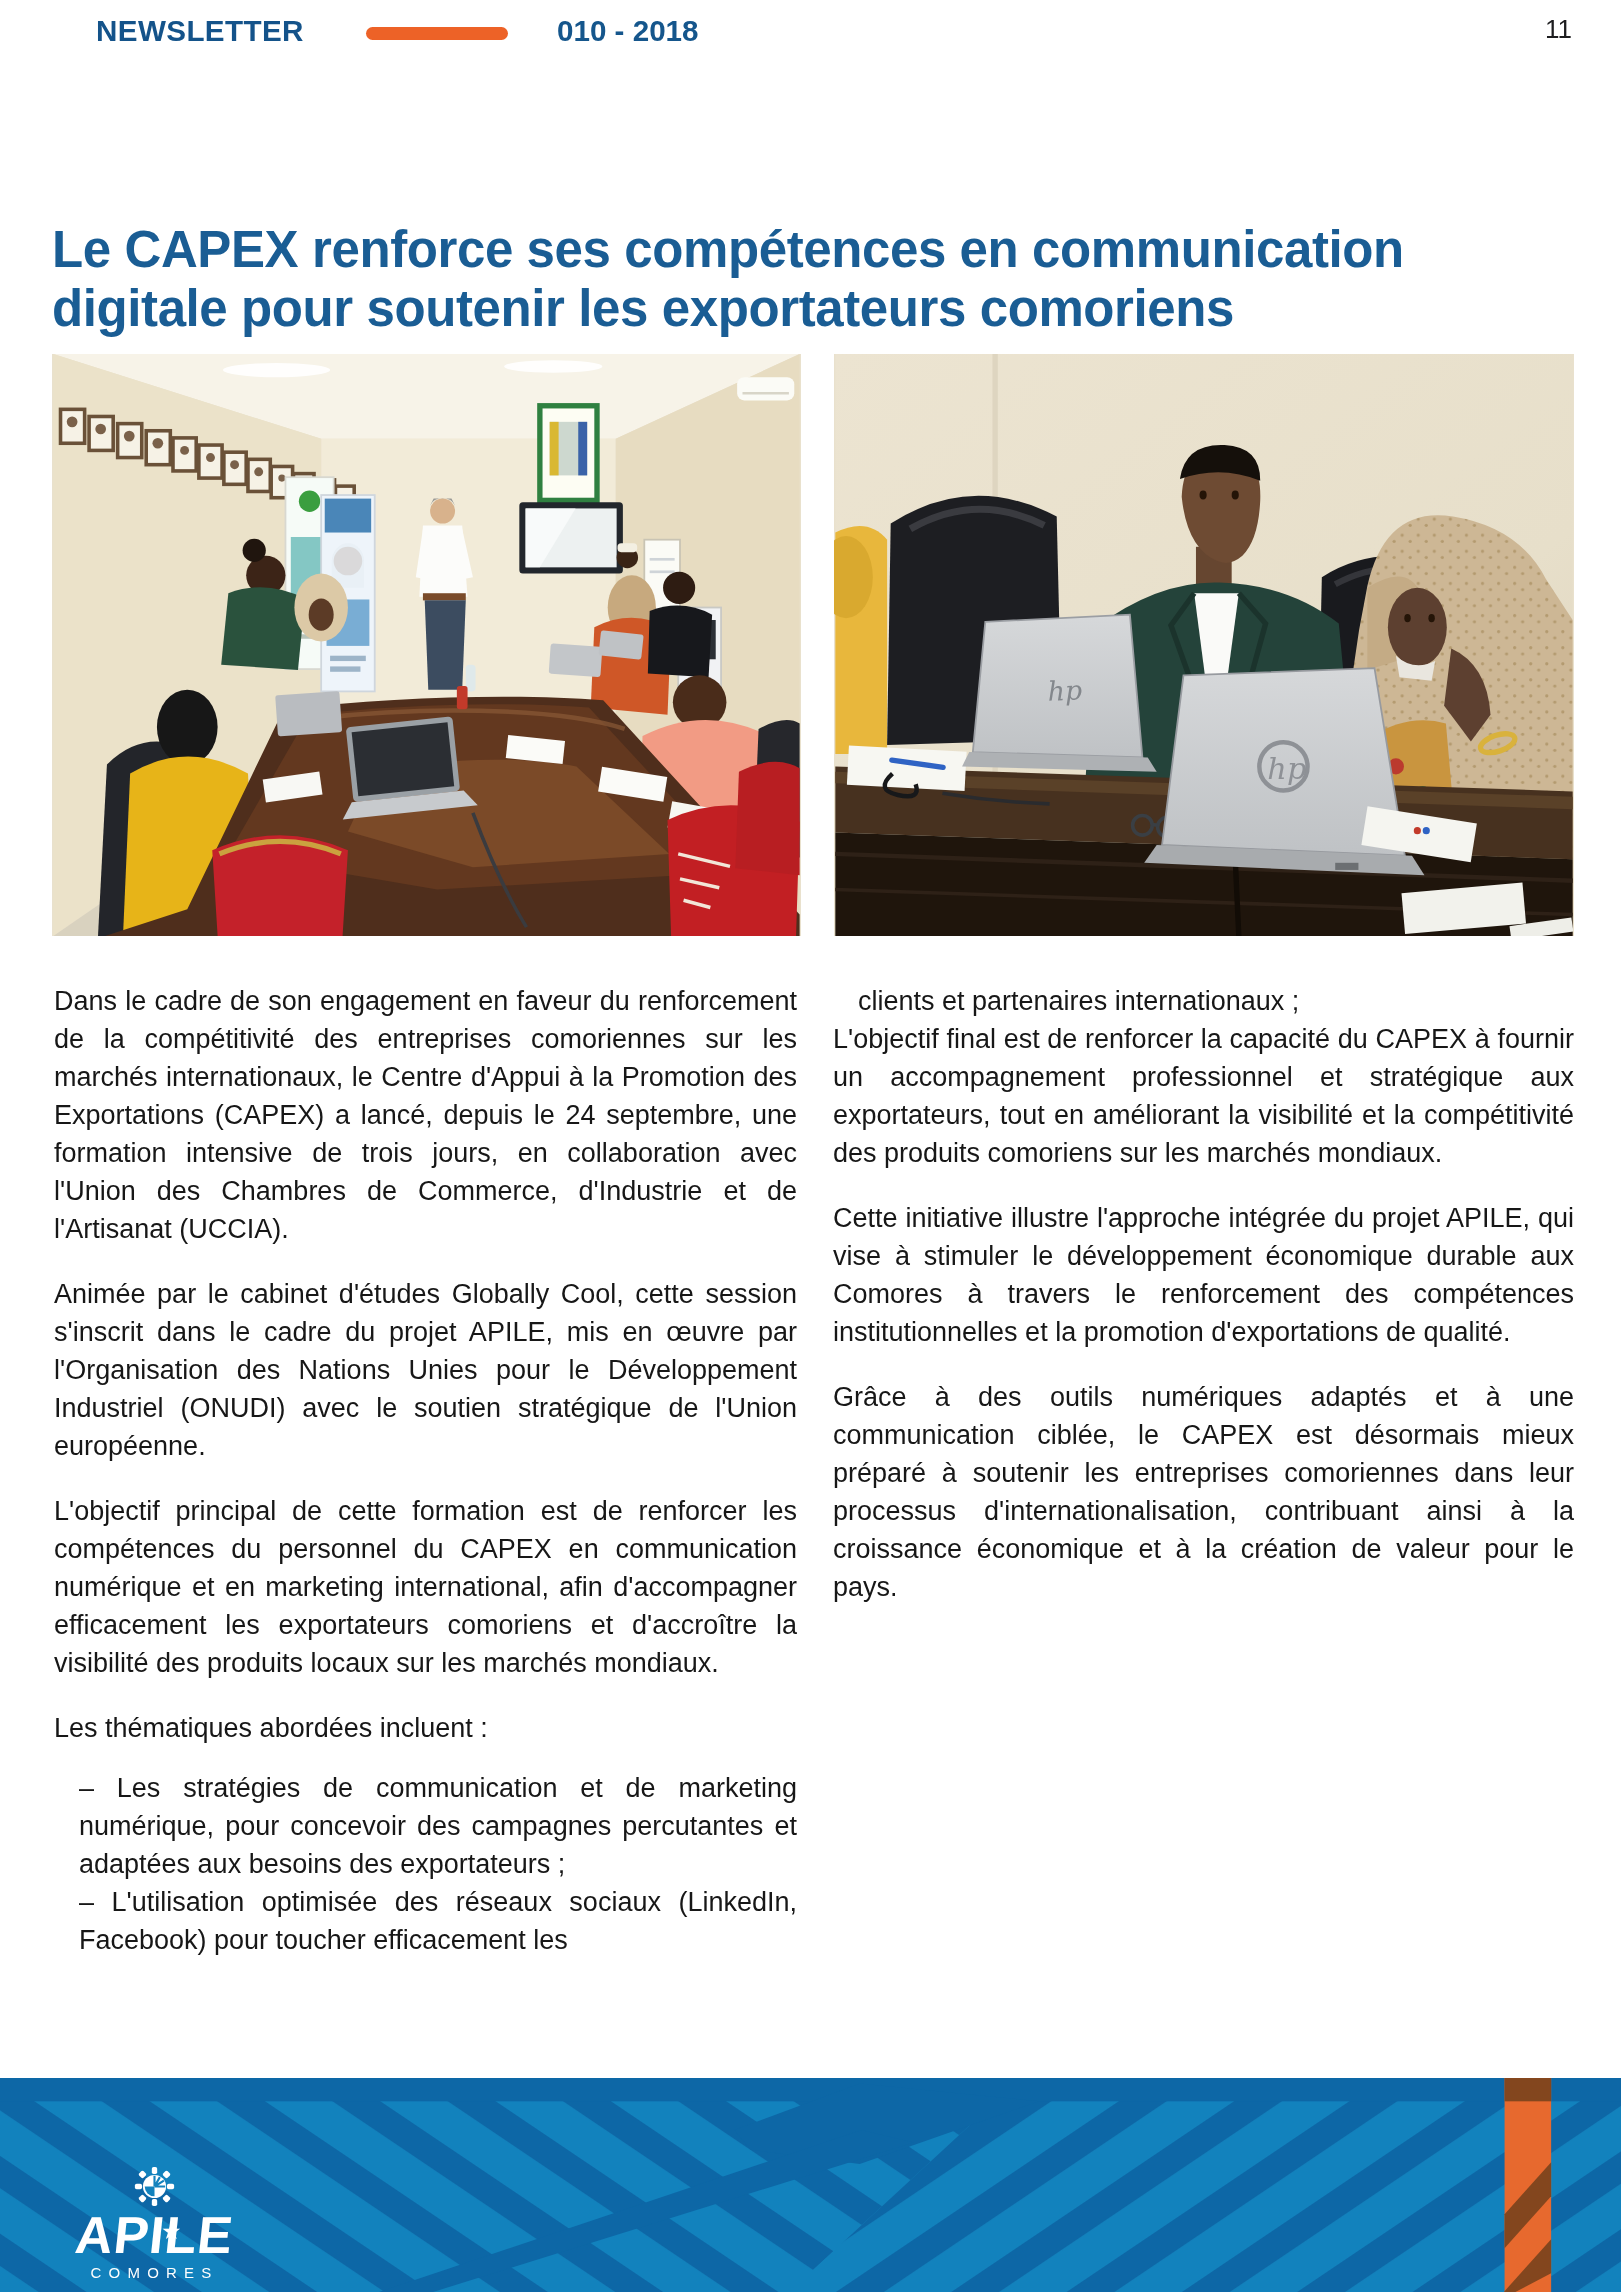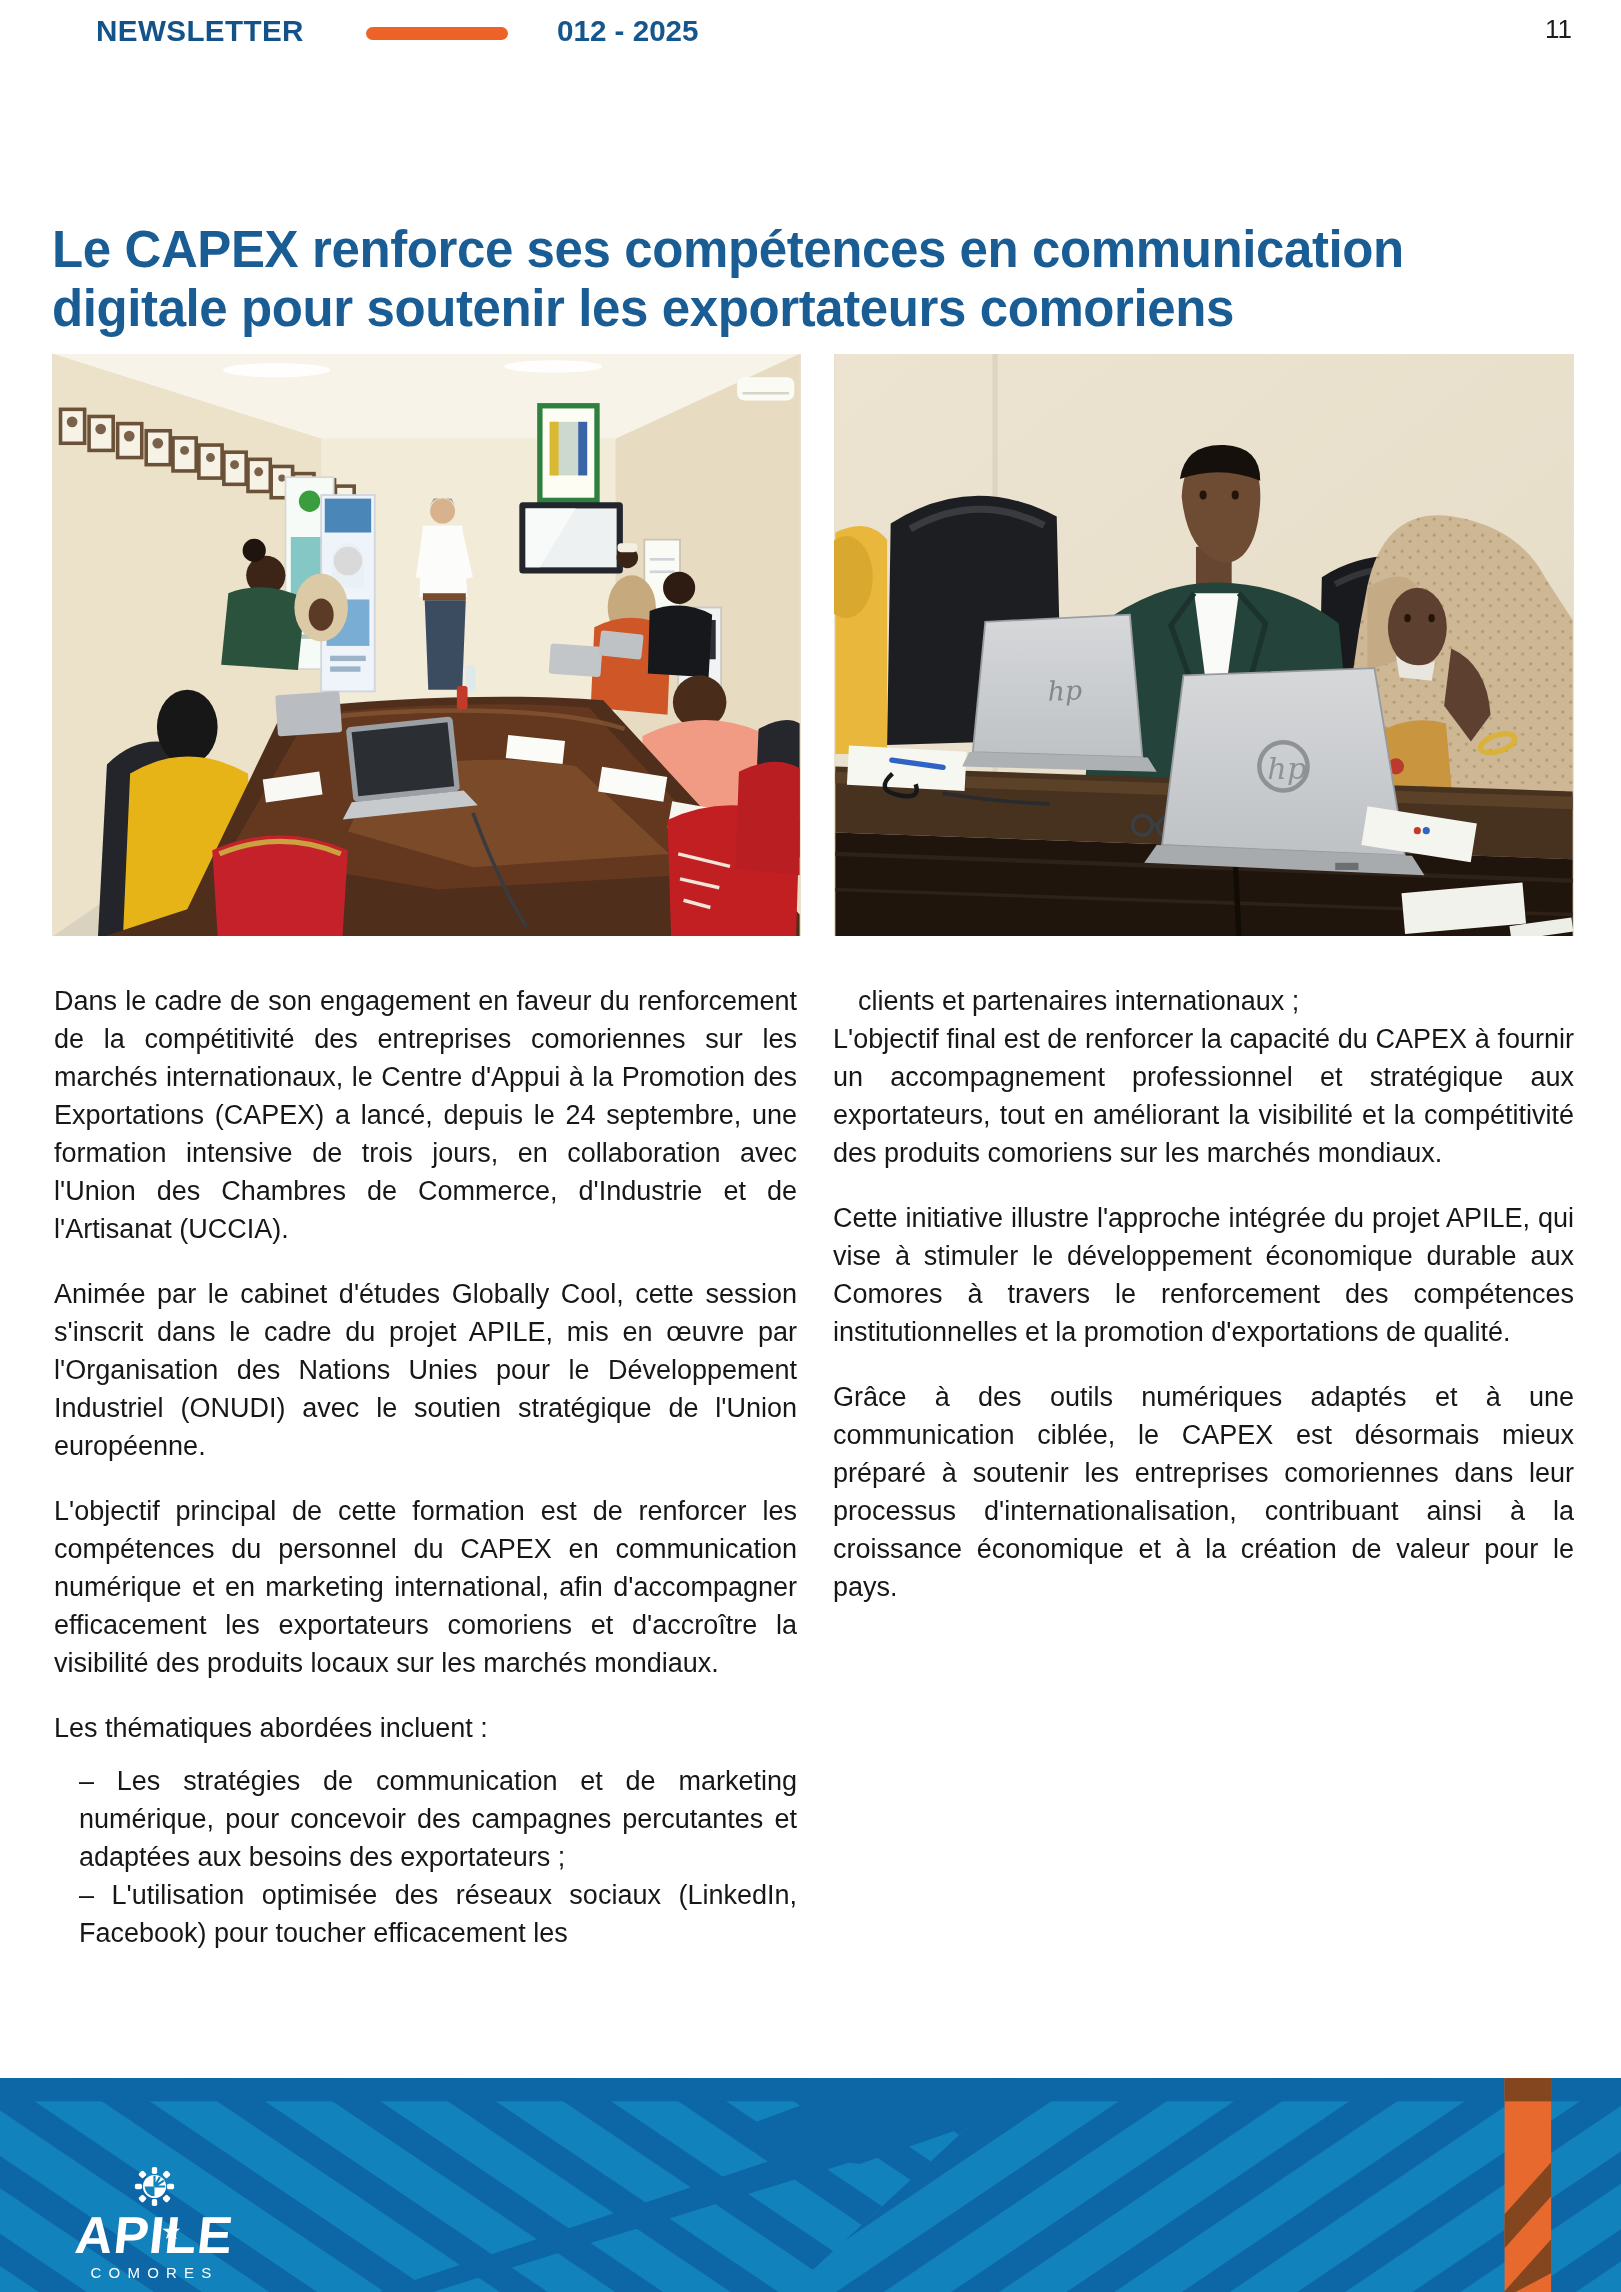--- a/index.html
+++ b/index.html
@@ -21,39 +21,39 @@
   
   .photo{position:absolute;top:354px;height:582px;margin:0;padding:0;background:#e9e1cd;}
   .photo svg{display:block;width:100%;height:100%;}
   .photo-left{left:52px;width:749px;}
   .photo-right{left:834px;width:740px;}
   
   .column{position:absolute;top:982px;font-size:27px;line-height:38px;text-align:justify;color:#171717;}
   .col-left{left:54px;width:743px;}
   .col-right{left:833px;width:741px;}
   .para{margin:0 0 27px 0;}
-  .lead-list{margin-bottom:15px;}
+  .lead-list{margin-bottom:22px;}
   .bullet{margin:0 0 0 25px;}
   .gap-after{margin-bottom:27px;}
   
   .footer{position:absolute;left:0;top:2078px;width:1621px;height:215px;overflow:hidden;}
   .footer svg.bg{position:absolute;left:0;top:0;}
   .footer-logo{position:absolute;left:56px;top:88px;width:197px;text-align:center;color:#ffffff;}
   .logo-gear{display:block;margin:0 auto 1.8px auto;}
   .logo-word{position:relative;font-size:52px;font-weight:800;letter-spacing:0.9px;transform:skewX(-6deg);line-height:52px;}
   .logo-star{position:absolute;top:-3.6px;left:106px;font-size:19.7px;transform:skewX(6deg);}
   .logo-sub{margin-top:3.6px;font-size:15px;letter-spacing:7.2px;font-weight:400;}
 </style>
 </head>
 <body>
 
 <header class="header">
   <div class="brand">NEWSLETTER</div>
   <div class="issue-bar"></div>
-  <div class="issue">012 - 2025</div>
+  <div class="issue">010 - 2018</div>
   <div class="page-number">11</div>
 </header>
 
 <h1 class="page-title">Le CAPEX renforce ses compétences en communication digitale pour soutenir les exportateurs comoriens</h1>
 
 <figure class="photo photo-left" role="img" aria-label="Salle de réunion du CAPEX : formateur debout présentant devant un écran, participants assis autour d'une grande table de conférence en bois sombre avec ordinateurs portables, chaises rouges et portraits encadrés au mur">
   <svg viewBox="0 0 836 652" aria-hidden="true">
 
     <polygon points="0,0 836,0 630,95 300,95" fill="#f7f3e8"></polygon>
     <rect x="300" y="95" width="330" height="350" fill="#f2ebd8"></rect>

